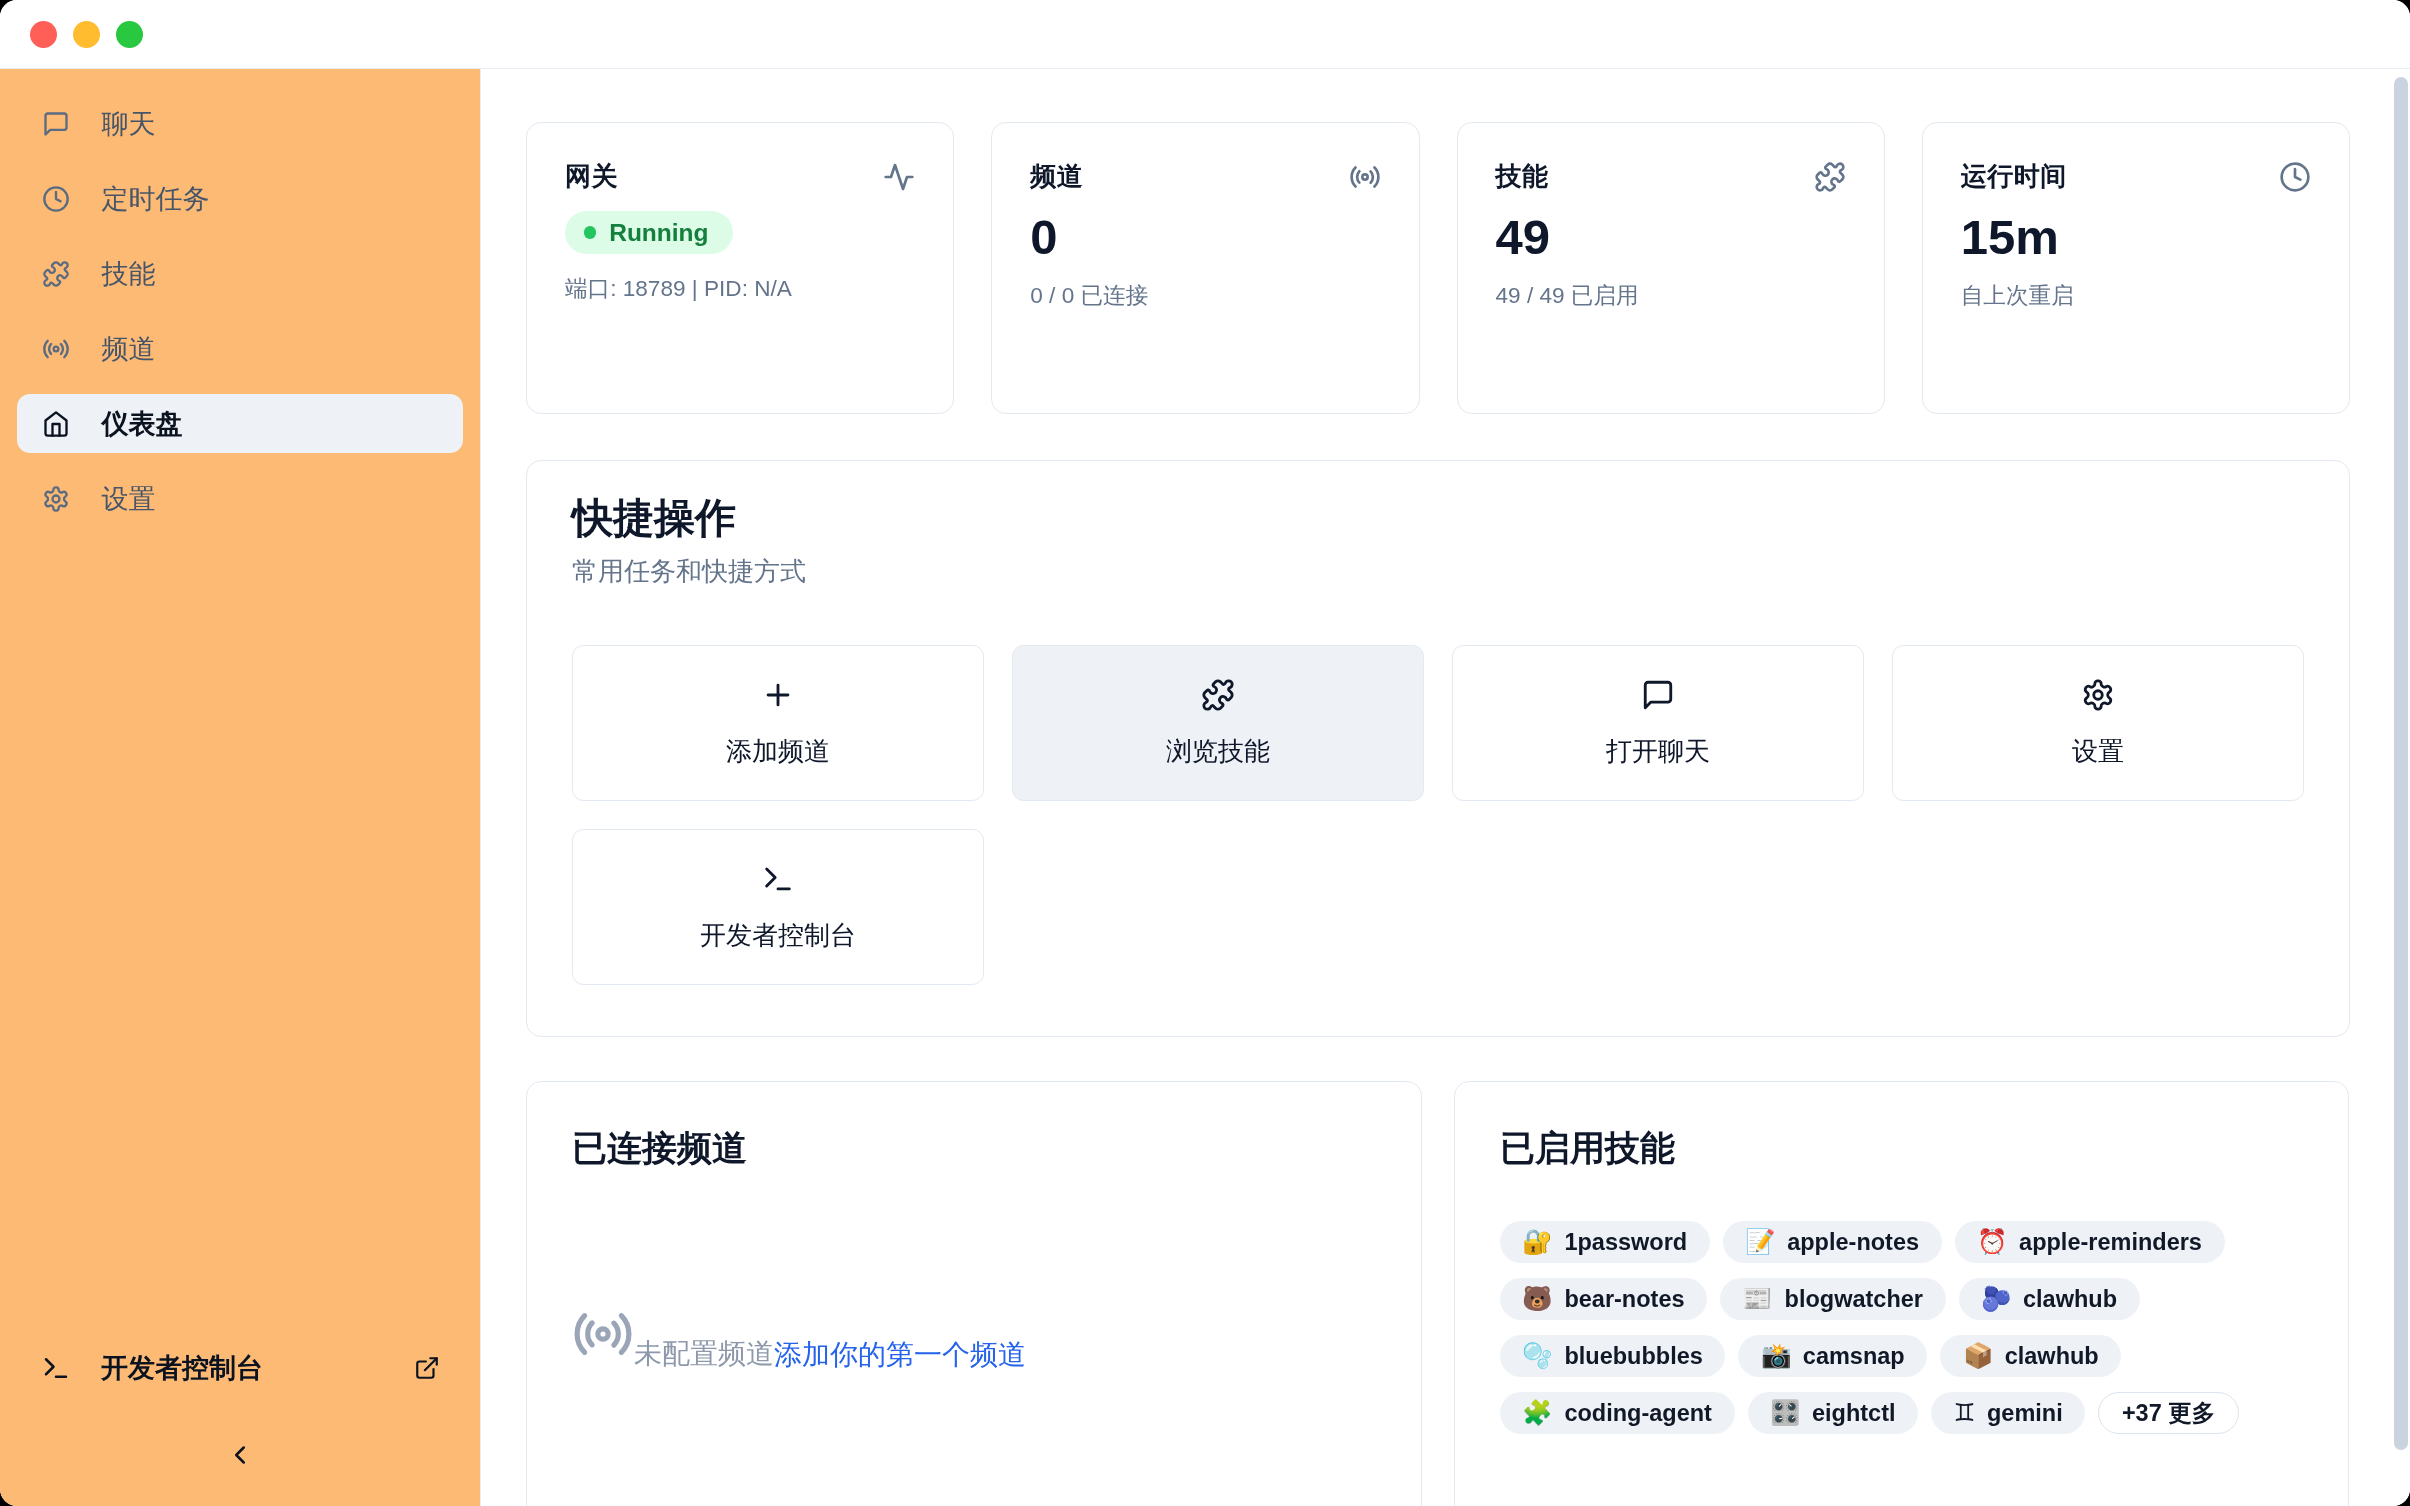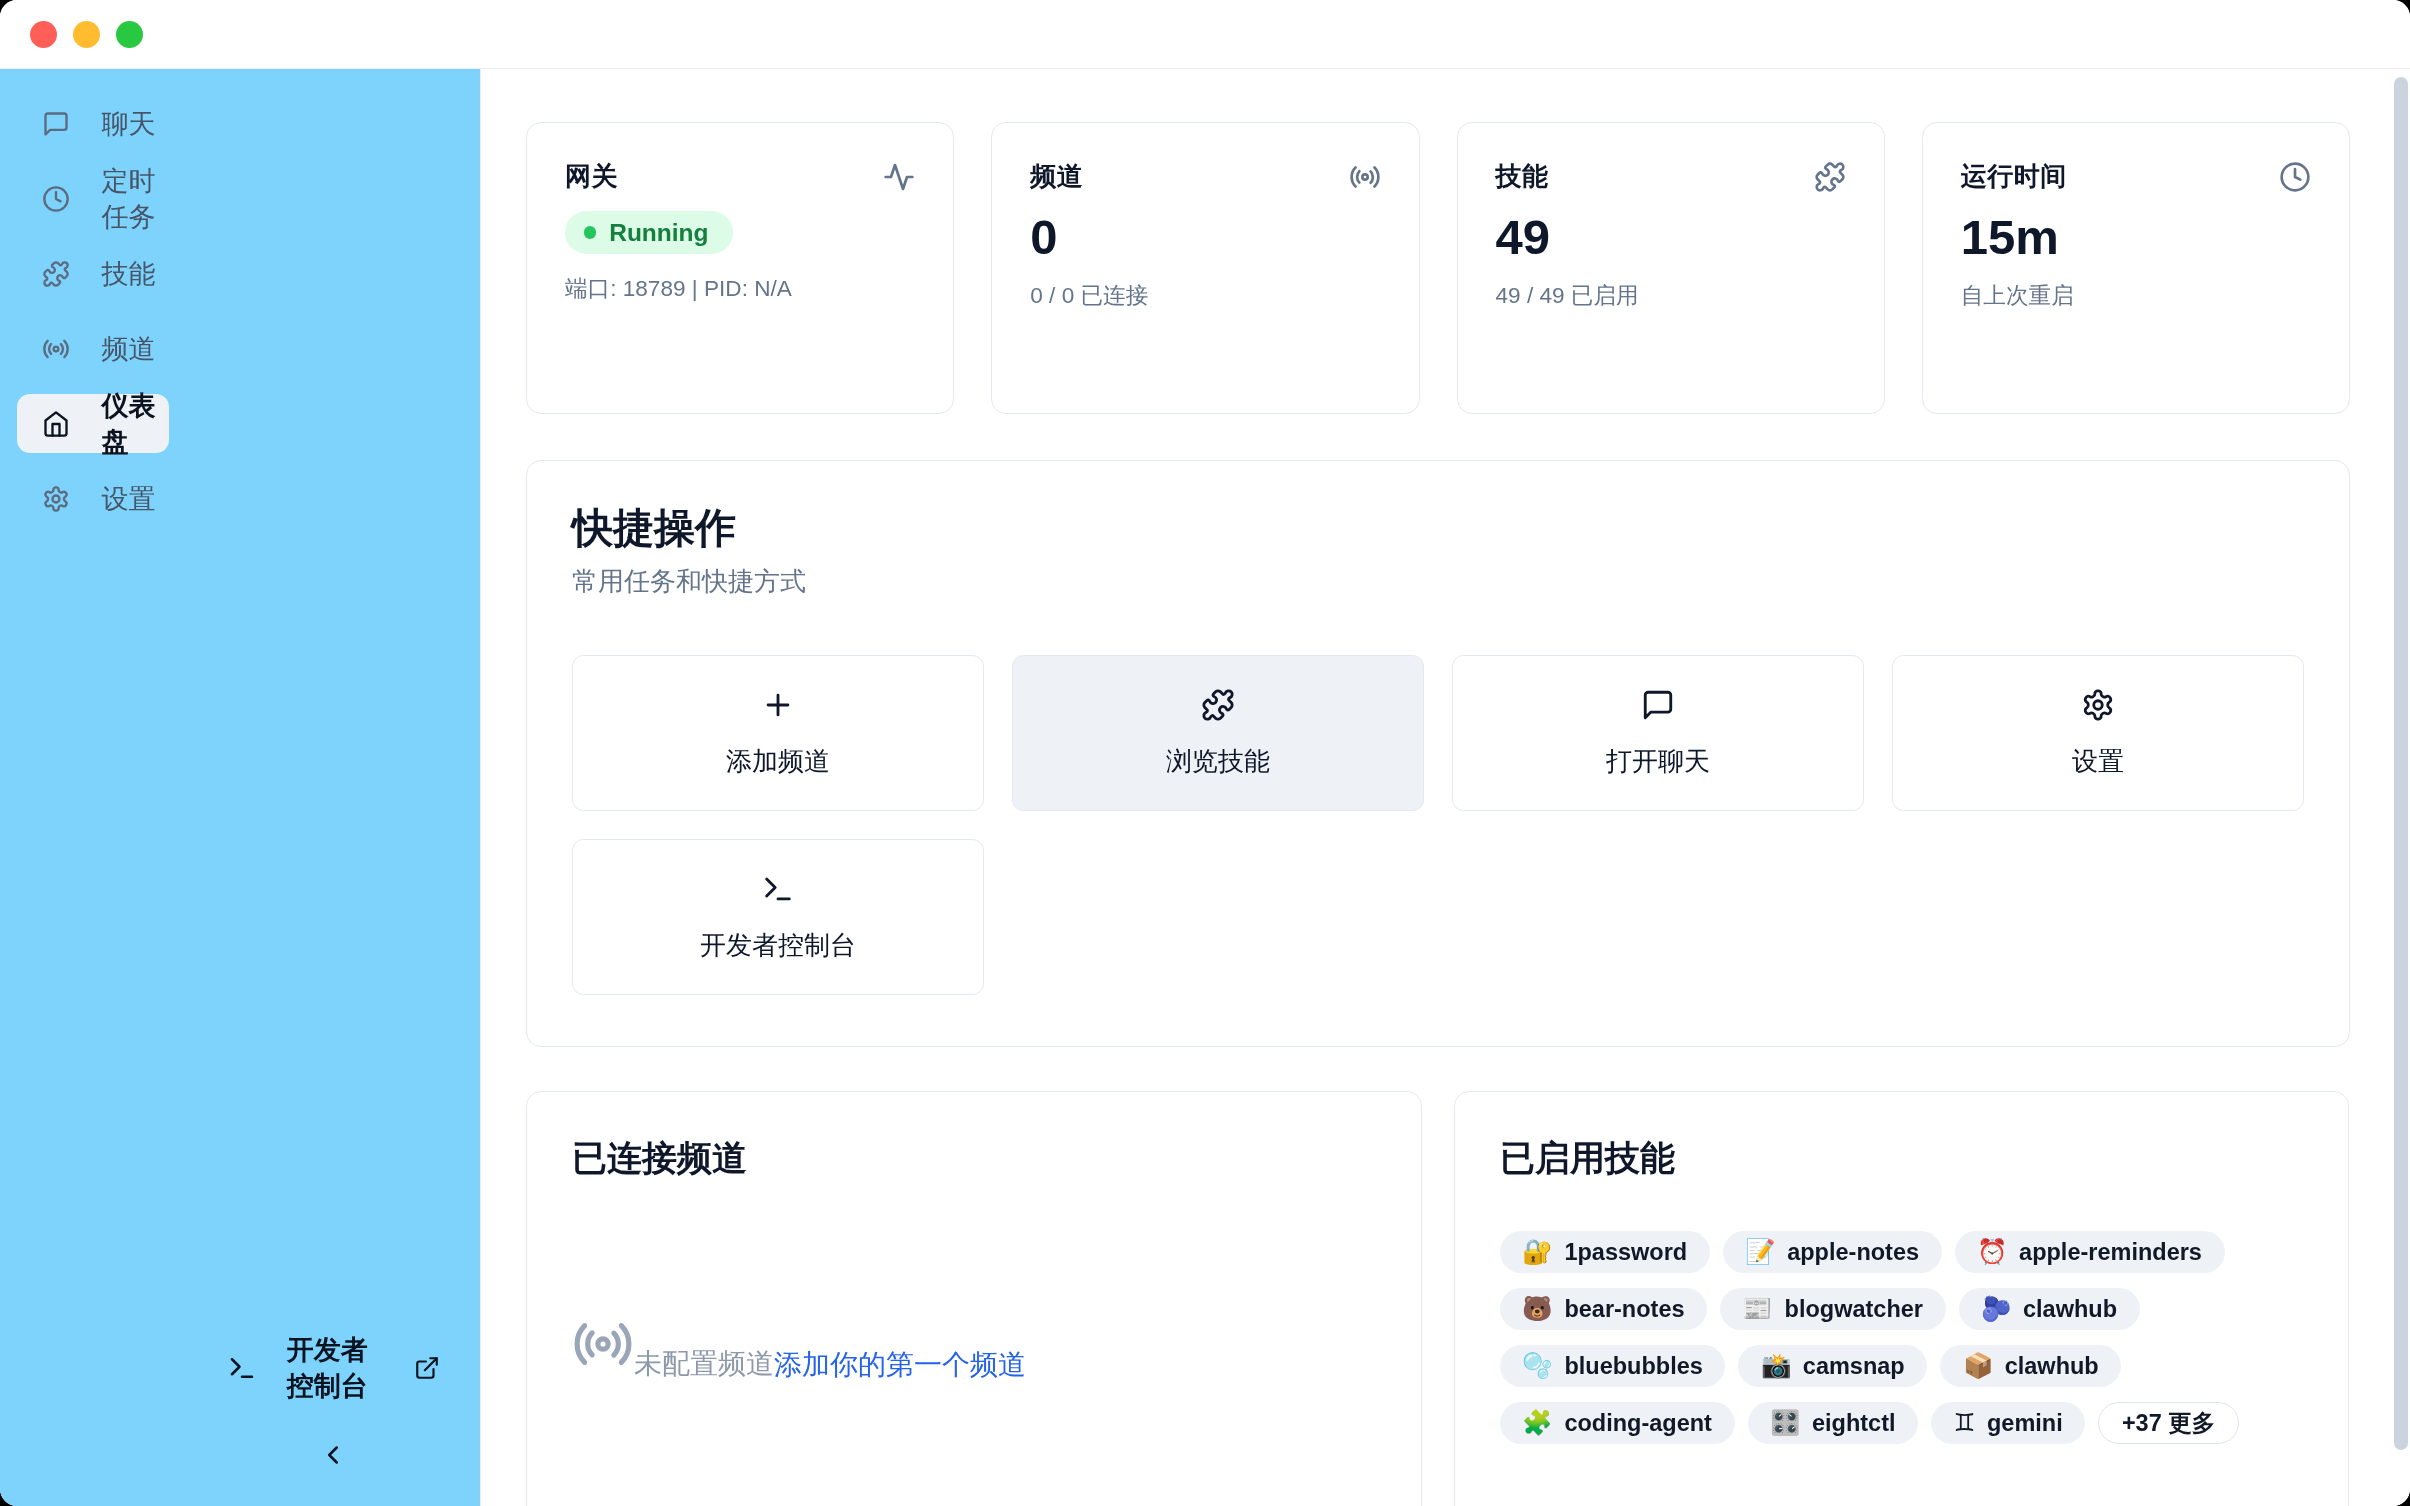--- a/index.html
+++ b/index.html
@@ -14,21 +14,21 @@
   
   .titlebar{
     height:69px;display:flex;align-items:center;padding-left:30px;gap:16px;
     background:#ffffff;border-bottom:0.9px solid #e9edf3;box-sizing:border-box;
   }
   .tl{width:27px;height:27px;border-radius:50%;display:inline-block;}
   
   .appbody{display:flex;height:1438px;}
   .sidebar{
     width:481px;min-width:481px;box-sizing:border-box;border-right:0.9px solid #e9edf3;
-    display:flex;flex-direction:row;padding-top:25.4px;background:#7dd3fc;font-family:Liberation Mono, monospace;
+    display:flex;flex-direction:column;padding-top:25.4px;background:#fdba74;font-family:Liberation Mono, monospace;
   }
   .nav{display:flex;flex-direction:column;gap:16px;}
   .nav-item{
     height:59px;margin:0 17px;border-radius:13px;display:flex;align-items:center;
     gap:32px;padding-left:24.5px;color:#475569;font-size:27px;font-weight:500;cursor:pointer;
   }
   .nav-item .nicon{display:flex;align-items:center;color:#5b6b80;}
   .nav-item.selected{background:#eef1f6;color:#0b1220;font-weight:700;}
   .nav-item.selected .nicon{color:#0b1220;}
   .sidebar-footer{margin-top:auto;padding-bottom:9.4px;}
@@ -53,21 +53,21 @@
   .badge-running{
     display:inline-flex;align-items:center;gap:13px;margin-top:17px;
     background:#dcfce7;border-radius:941px;padding:7.5px 24.5px 7.5px 19px;
     color:#15803d;font-size:24.5px;font-weight:700;
   }
   .badge-running .dot{width:12.2px;height:12.2px;border-radius:50%;background:#22c55e;}
   .stat-value{font-size:49px;font-weight:700;color:#0f172a;margin-top:17px;line-height:1.1;}
   .stat-detail{font-size:22.6px;color:#64748b;margin-top:15px;}
   .stat-detail.g1{margin-top:19px;}
   
-  .qa{margin-top:46px;padding:43px 45px 51px 45px;}
+  .qa{margin-top:46px;padding:33px 45px 51px 45px;}
   .qa h2{margin:0;font-size:41px;font-weight:700;color:#0f172a;line-height:1.2;}
   .qa .sub{margin:11.3px 0 0 0;font-size:26px;color:#64748b;}
   .qa-grid{display:grid;grid-template-columns:repeat(4,1fr);gap:28px;margin-top:56px;}
   .qa-btn{
     height:154px;border:0.9px solid #e3e9f0;border-radius:11.3px;background:#fff;
     display:flex;flex-direction:column;align-items:center;justify-content:center;
     gap:22.6px;cursor:pointer;
   }
   .qa-btn .qicon{color:#0f172a;display:flex;}
   .qa-btn .qlabel{font-size:26px;font-weight:500;color:#0f172a;}

